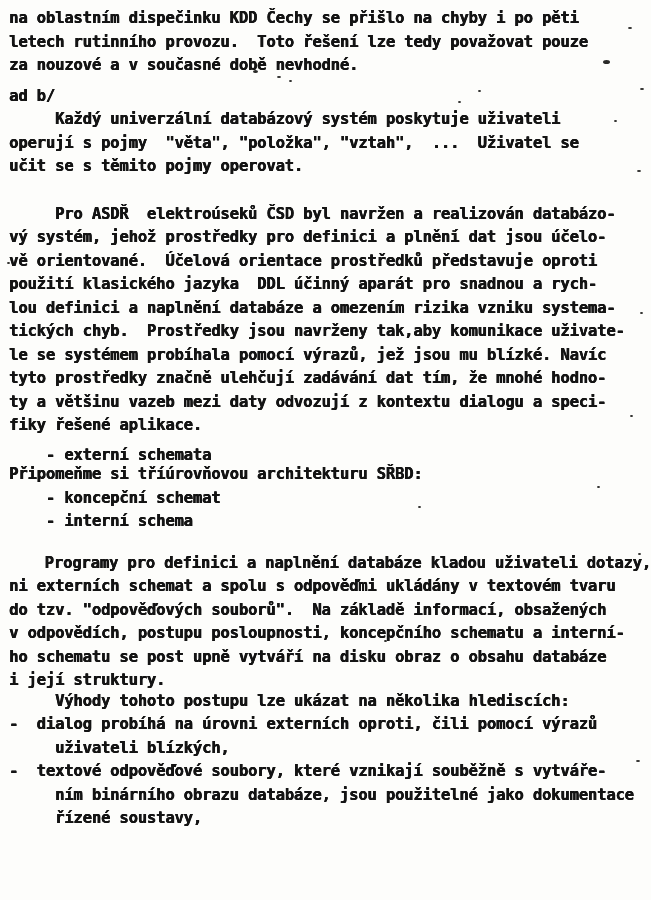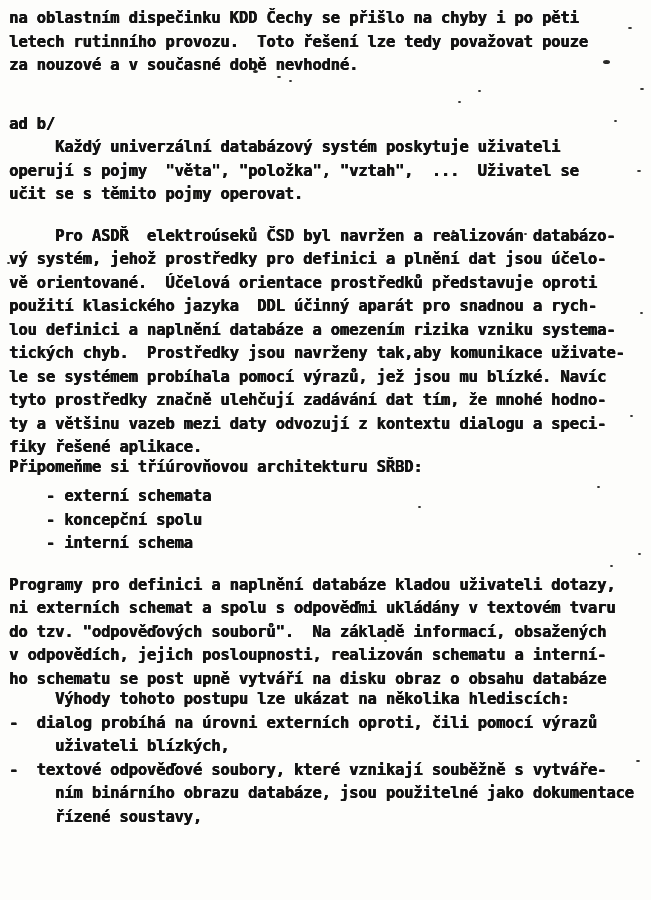--- a/index.html
+++ b/index.html
@@ -39,43 +39,44 @@
   }
 </style>
 </head>
 <body>
 
 <div class="page" style="--paper: #fdfdfb; --ink: #141414;">
   <div class="textcol">
       <div class="line">na oblastním dispečinku KDD Čechy se přišlo na chyby i po pěti</div>
       <div class="line">letech rutinního provozu.  Toto řešení lze tedy považovat pouze</div>
       <div class="line">za nouzové a v současné době nevhodné.</div>
-      <div class="line" style="margin-top: 35px;">ad b/</div>
+      <div class="line" style="margin-top: 7px;">ad b/</div>
       <div class="line">     Každý univerzální databázový systém poskytuje uživateli</div>
       <div class="line">operují s pojmy  "věta", "položka", "vztah",  ...  Uživatel se</div>
       <div class="line">učit se s těmito pojmy operovat.</div>
-      <div class="line" style="margin-top: 18px;">     Pro ASDŘ  elektroúseků ČSD byl navržen a realizován databázo-</div>
+      <div class="line" style="margin-top: 24px;">     Pro ASDŘ  elektroúseků ČSD byl navržen a realizován databázo-</div>
       <div class="line">vý systém, jehož prostředky pro definici a plnění dat jsou účelo-</div>
       <div class="line">vě orientované.  Účelová orientace prostředků představuje oproti</div>
       <div class="line">použití klasického jazyka  DDL účinný aparát pro snadnou a rych-</div>
       <div class="line">lou definici a naplnění databáze a omezením rizika vzniku systema-</div>
       <div class="line">tických chyb.  Prostředky jsou navrženy tak,aby komunikace uživate-</div>
       <div class="line">le se systémem probíhala pomocí výrazů, jež jsou mu blízké. Navíc</div>
       <div class="line">tyto prostředky značně ulehčují zadávání dat tím, že mnohé hodno-</div>
       <div class="line">ty a většinu vazeb mezi daty odvozují z kontextu dialogu a speci-</div>
       <div class="line">fiky řešené aplikace.</div>
+      <div class="line" style="margin-top: 6px;">    - externí schemata</div>
       <div class="line" style="margin-top: -4px;">Připomeňme si tříúrovňovou architekturu SŘBD:</div>
-      <div class="line" style="margin-top: 6px;">    - externí schemata</div>
-      <div class="line">    - koncepční spolu</div>
+      <div class="line">    - koncepční schemat</div>
       <div class="line">    - interní schema</div>
-      <div class="line" style="margin-top: 18px;">Programy pro definici a naplnění databáze kladou uživateli dotazy,</div>
+      <div class="line" style="margin-top: 18px; text-align: right;">Programy pro definici a naplnění databáze kladou uživateli dotazy,</div>
       <div class="line">ni externích schemat a spolu s odpověďmi ukládány v textovém tvaru</div>
       <div class="line">do tzv. "odpověďových souborů".  Na základě informací, obsažených</div>
-      <div class="line">v odpovědích, jejich posloupnosti, realizován schematu a interní-</div>
+      <div class="line">v odpovědích, postupu posloupnosti, koncepčního schematu a interní-</div>
       <div class="line">ho schematu se post upně vytváří na disku obraz o obsahu databáze</div>
+      <div class="line">i její struktury.</div>
       <div class="line" style="margin-top: -3px;">     Výhody tohoto postupu lze ukázat na několika hlediscích:</div>
       <div class="line">-  dialog probíhá na úrovni externích oproti, čili pomocí výrazů</div>
       <div class="line">     uživateli blízkých,</div>
       <div class="line">-  textové odpověďové soubory, které vznikají souběžně s vytváře-</div>
       <div class="line">     ním binárního obrazu databáze, jsou použitelné jako dokumentace</div>
       <div class="line">     řízené soustavy,</div>
     </div>
 <div class="speck" style="left: 253px; top: 70px; width: 5px; height: 3px;"></div>
     <div class="speck" style="left: 277px; top: 76px; width: 4px; height: 2px;"></div>
     <div class="speck" style="left: 289px; top: 80px; width: 3px; height: 2px;"></div>

